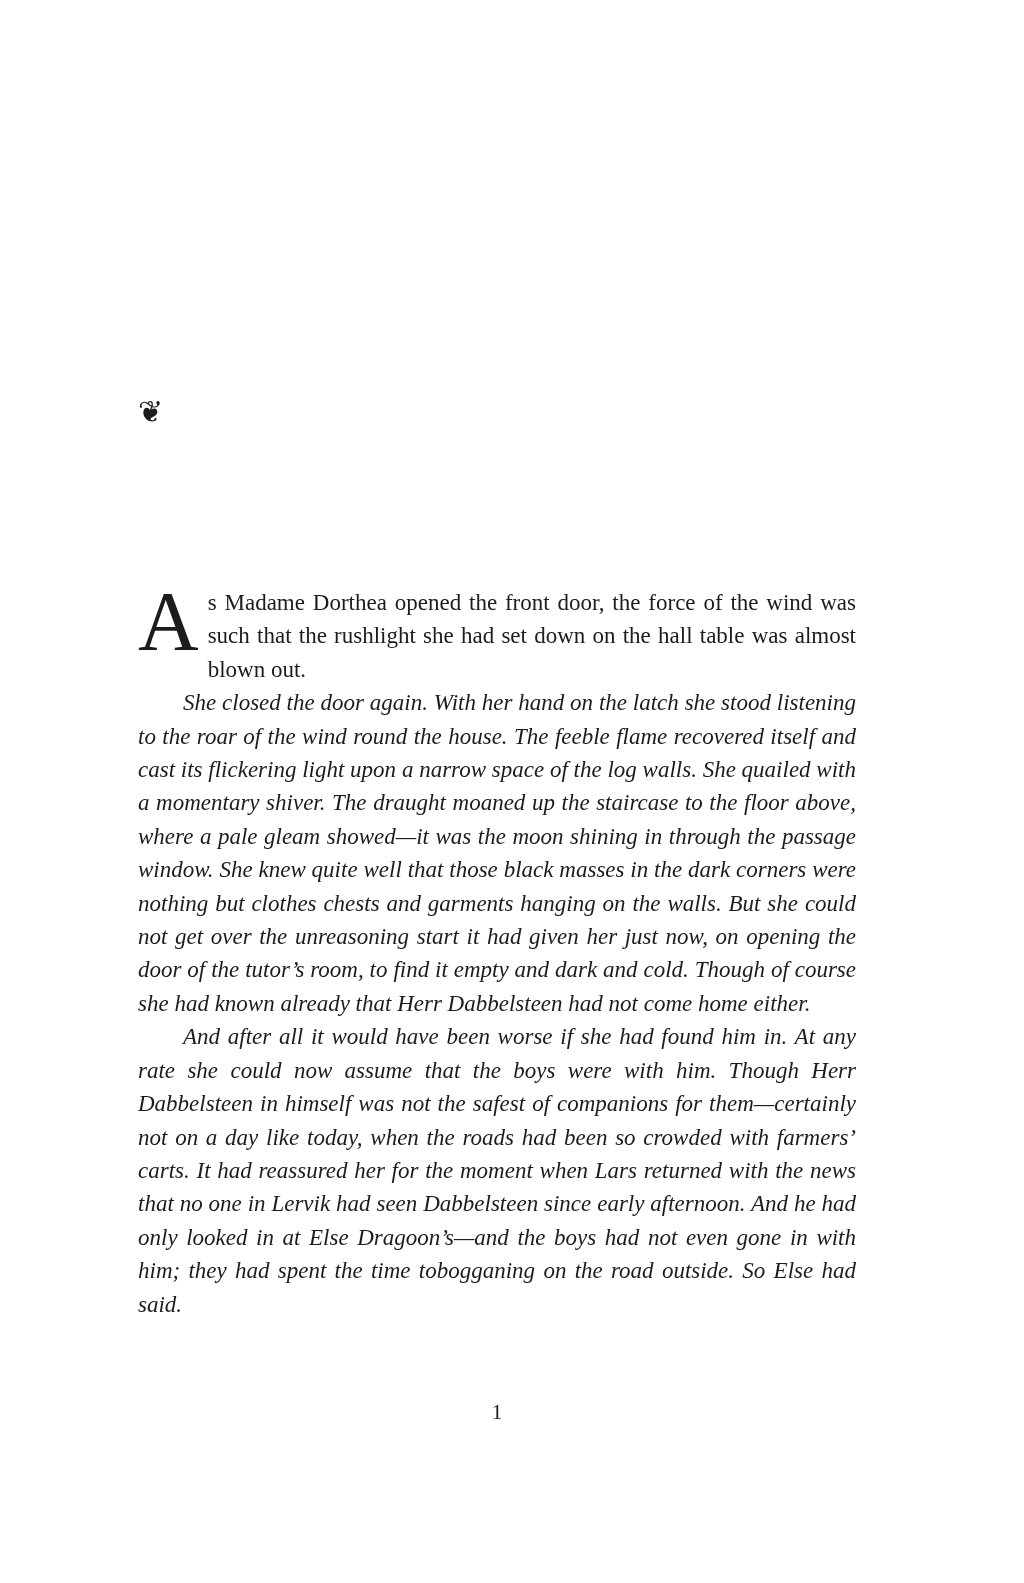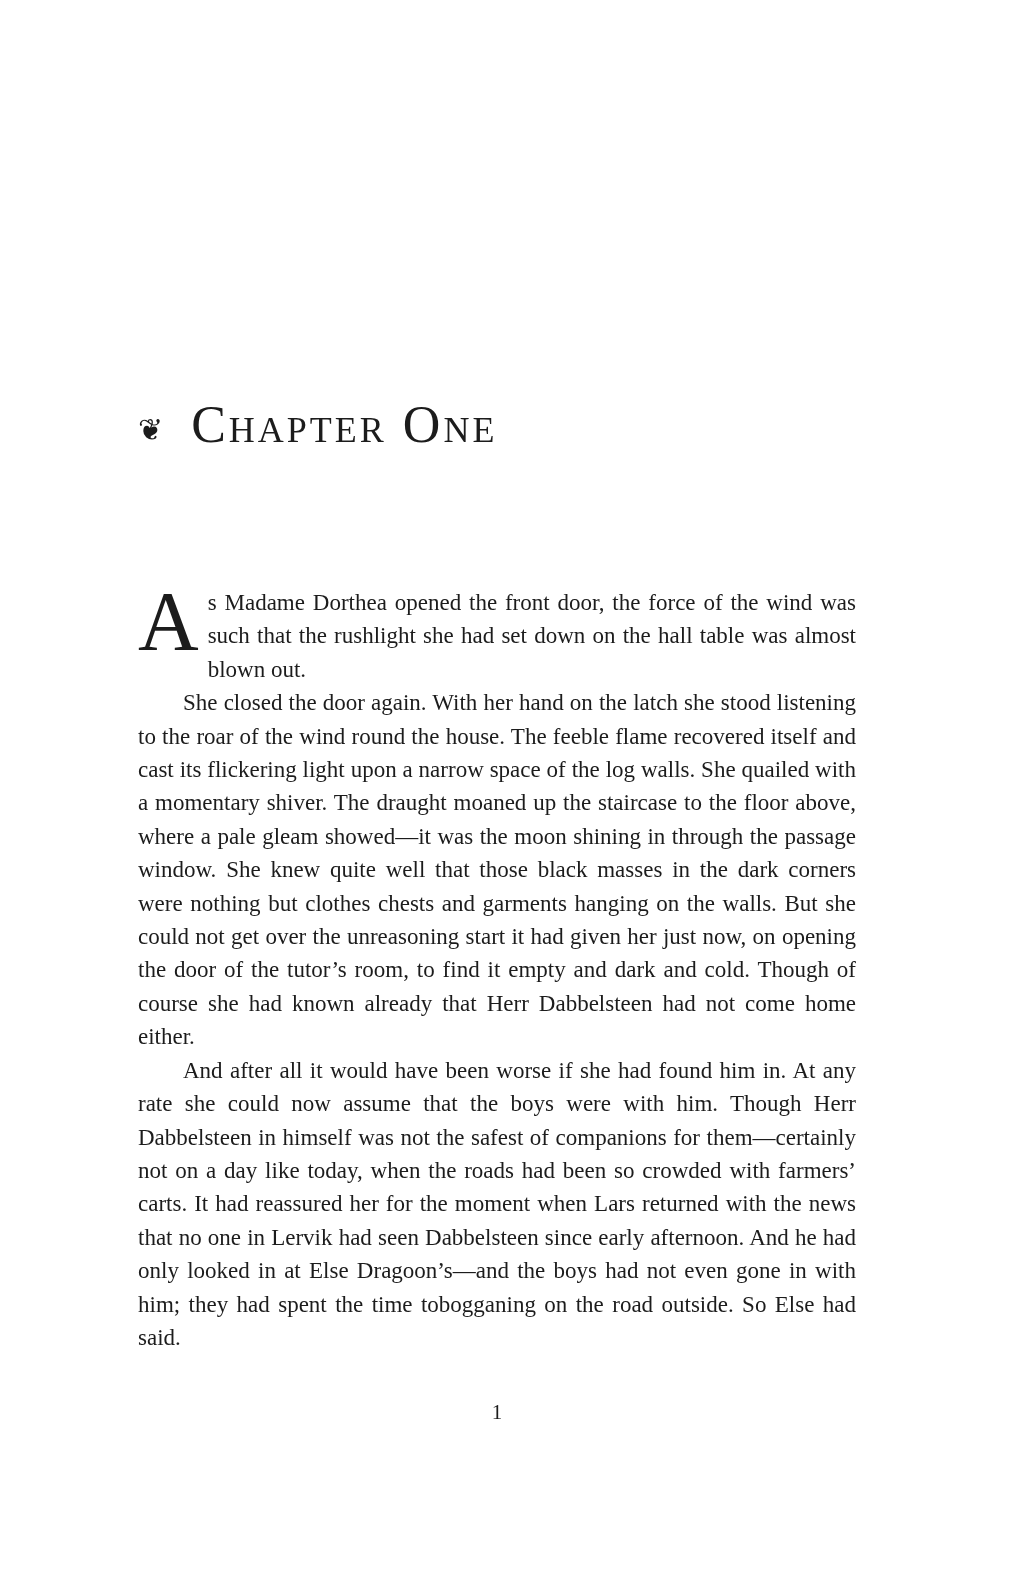--- a/index.html
+++ b/index.html
@@ -53,20 +53,21 @@
     line-height: 33.4px;
     text-align: justify;
     text-justify: inter-word;
   }
   .body-text p {
     margin: 0;
     padding: 0;
   }
   .para.indent {
     text-indent: 45px;
+    font-style: italic;
   }
   .dropcap {
     float: left;
     font-size: 84px;
     line-height: 0.78;
     padding: 3px 9px 0 0;
   }
   .page-number {
     position: absolute;
     left: 138px;
@@ -77,21 +78,20 @@
     line-height: 1.2;
   }
 </style>
 </head>
 <body>
 
 <div class="page">
 
   <div class="chapter-heading">
     <span class="ornament">❦</span>
-    <h1 class="chapter-title">Chapter One</h1>
   </div>
 
   <div class="body-text">
     <p class="para first"><span class="dropcap">A</span><span>s Madame Dorthea opened the front door, the force of the wind was such that the rushlight she had set down on the hall table was almost blown out.</span></p>
     <p class="para indent">She closed the door again. With her hand on the latch she stood listening to the roar of the wind round the house. The feeble flame recovered itself and cast its flickering light upon a narrow space of the log walls. She quailed with a momentary shiver. The draught moaned up the staircase to the floor above, where a pale gleam showed—it was the moon shining in through the passage window. She knew quite well that those black masses in the dark corners were nothing but clothes chests and garments hanging on the walls. But she could not get over the unreasoning start it had given her just now, on opening the door of the tutor’s room, to find it empty and dark and cold. Though of course she had known already that Herr Dabbelsteen had not come home either.</p>
     <p class="para indent">And after all it would have been worse if she had found him in. At any rate she could now assume that the boys were with him. Though Herr Dabbelsteen in himself was not the safest of companions for them—certainly not on a day like today, when the roads had been so crowded with farmers’ carts. It had reassured her for the moment when Lars returned with the news that no one in Lervik had seen Dabbelsteen since early afternoon. And he had only looked in at Else Dragoon’s—and the boys had not even gone in with him; they had spent the time tobogganing on the road outside. So Else had said.</p>
   </div>
 
   <div class="page-number">1</div>
 

